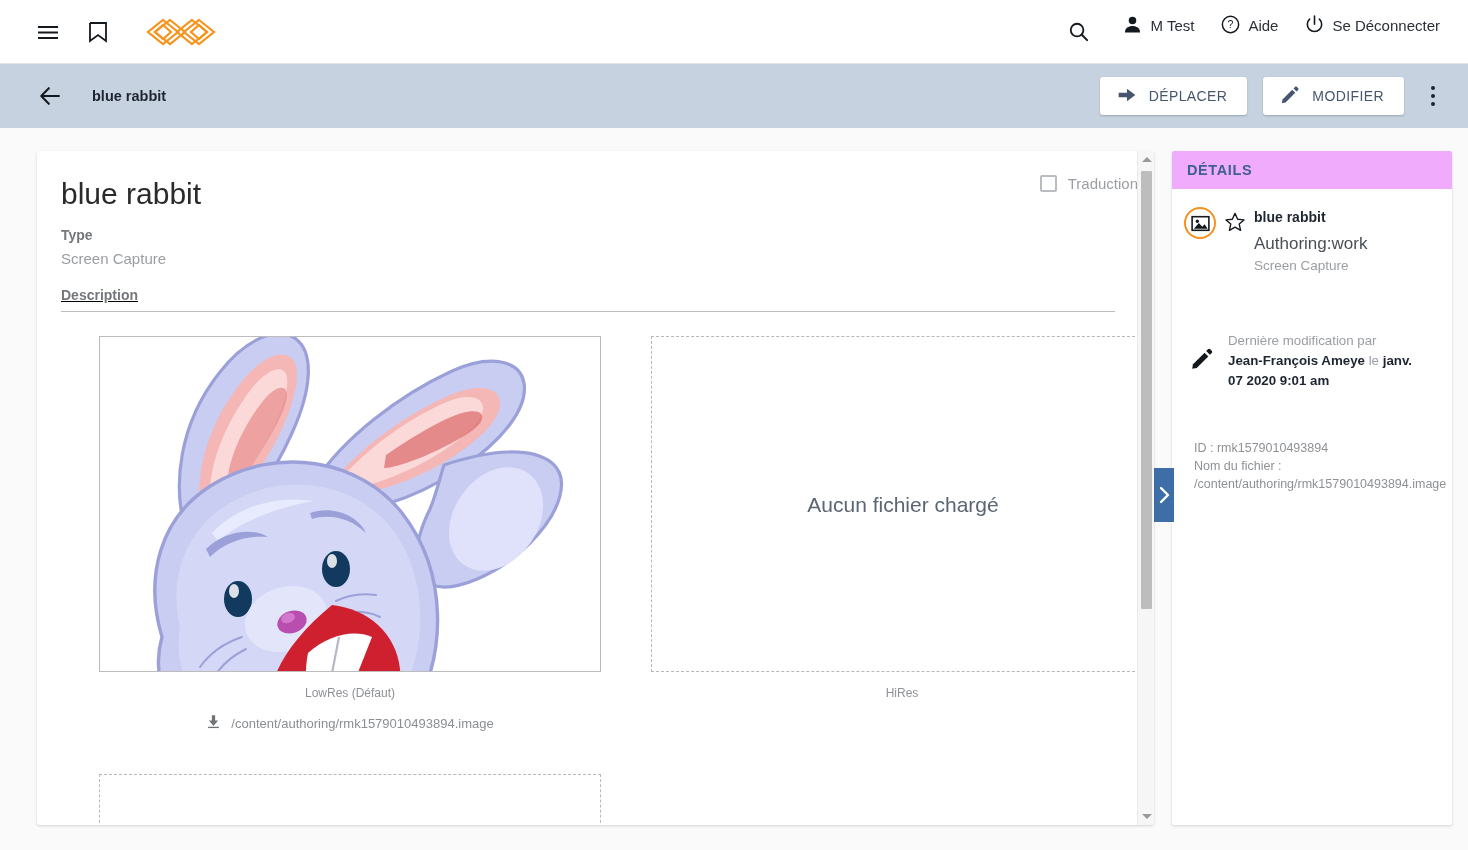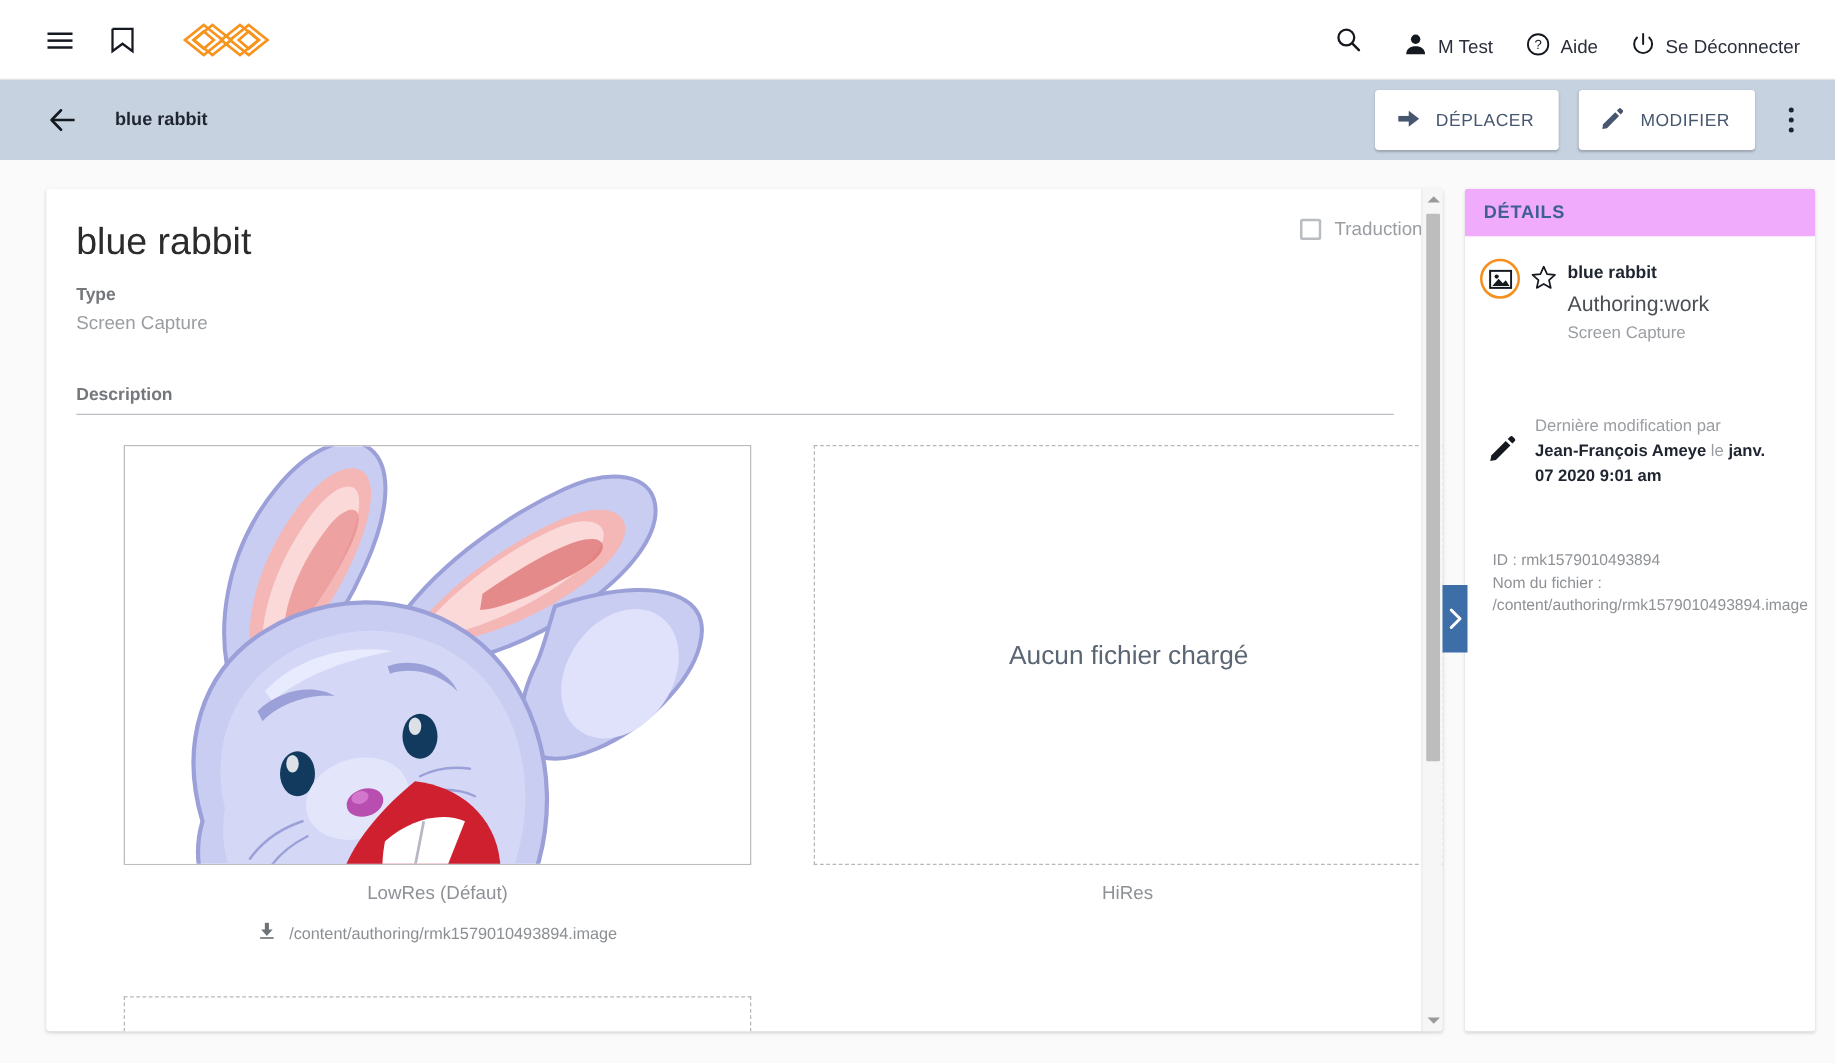--- a/index.html
+++ b/index.html
@@ -20,21 +20,21 @@
     border-bottom: 1px solid #e3e3e3;
     z-index: 20;
   }
   .hdr-left { display: flex; align-items: center; padding-left: 30px; gap: 14px; }
   .icon-btn {
     width: 36px; height: 36px;
     display: flex; align-items: center; justify-content: center;
     cursor: pointer; background: none; border: none; padding: 0;
   }
   .hdr-right {
-    margin-left: auto; display: flex; align-items: flex-end;
+    margin-left: auto; display: flex; align-items: flex-start;
     padding-right: 28px; gap: 26px;
   }
   .hdr-item {
     display: flex; align-items: center; gap: 7px;
     font-size: 15px; color: #2a2f3a; cursor: pointer;
     white-space: nowrap;
   }
   .logo-wrap { margin-left: 12px; display: flex; align-items: center; }
 
   
@@ -47,21 +47,21 @@
   }
   #sub-header .back {
     margin-left: 34px; width: 34px; height: 34px;
     display: flex; align-items: center; justify-content: center; cursor: pointer;
   }
   #breadcrumb {
     margin-left: 24px; font-size: 14.5px; font-weight: bold; color: #1f2530;
   }
   .sub-actions { margin-left: auto; display: flex; align-items: center; padding-right: 22px; gap: 16px; }
   .act-btn {
-    height: 48px; background: #ffffff; border: none; border-radius: 3px;
+    height: 38px; background: #ffffff; border: none; border-radius: 3px;
     display: flex; align-items: center; gap: 12px;
     padding: 0 20px 0 17px; cursor: pointer;
     box-shadow: 0 1px 2px rgba(0,0,0,.22);
     font-size: 14px; letter-spacing: .4px; color: #46566e;
   }
   .kebab { width: 26px; height: 34px; display:flex; flex-direction: column;
            align-items: center; justify-content: center; gap: 4px; cursor: pointer; }
   .kebab i { width: 4px; height: 4px; border-radius: 50%; background: #1d2533; display:block; }
 
   
@@ -75,40 +75,40 @@
     box-shadow: 0 1px 3px rgba(0,0,0,.16);
     overflow: hidden;
   }
   #card-inner { padding: 26px 38px 0 24px; position: relative; }
 
   #doc-title { font-size: 30px; color: #2b2b2b; font-weight: normal; margin: 0 0 16px 0; padding-left: 0; }
 
   .field-label { font-size: 14px; font-weight: bold; color: #74777c; margin-top: 14px; }
   .field-value { font-size: 15px; color: #9a9da2; margin-top: 7px; }
 
-  #description-block { margin-top: 40px; }
+  #description-block { margin-top: 20px; text-decoration: underline; }
   #description-label { font-size: 14px; font-weight: bold; color: #74777c; padding-bottom: 8px; }
   #description-rule { height: 1px; background: #b9bcc0; width: 1054px; }
 
   
   #translation-row {
     position: absolute; right: 16px; top: 24px;
     display: flex; align-items: center; gap: 11px; cursor: pointer; padding-left: 47px;
   }
   #translation-box { width: 17px; height: 17px; border: 2px solid #b9bcc0; border-radius: 2px; background: #fff; }
   #translation-label { font-size: 15px; color: #9a9da2; }
 
   
   #assets-row { display: flex; margin-top: 24px; gap: 50px; padding-left: 38px; }
   .asset-col { width: 502px; }
   #lowres-frame {
     width: 502px; height: 336px; border: 1px solid #bcbcbc; background: #fff;
     overflow: hidden; position: relative;
   }
-  .asset-caption { text-align: center; font-size: 15px; color: #8e9195; margin-top: 14px; }
+  .asset-caption { text-align: center; font-size: 12px; color: #8e9195; margin-top: 14px; }
   #file-link-row {
     display: flex; align-items: center; justify-content: center;
     gap: 10px; margin-top: 14px; font-size: 13px; color: #8b8e92; cursor: pointer;
   }
   #hires-frame {
     width: 504px; height: 336px; border: 1px dashed #b7b7b7; background: #fff;
     display: flex; align-items: flex-start; justify-content: center;
   }
   #hires-empty { font-size: 21px; color: #5b6573; margin-top: 156px; }
 

